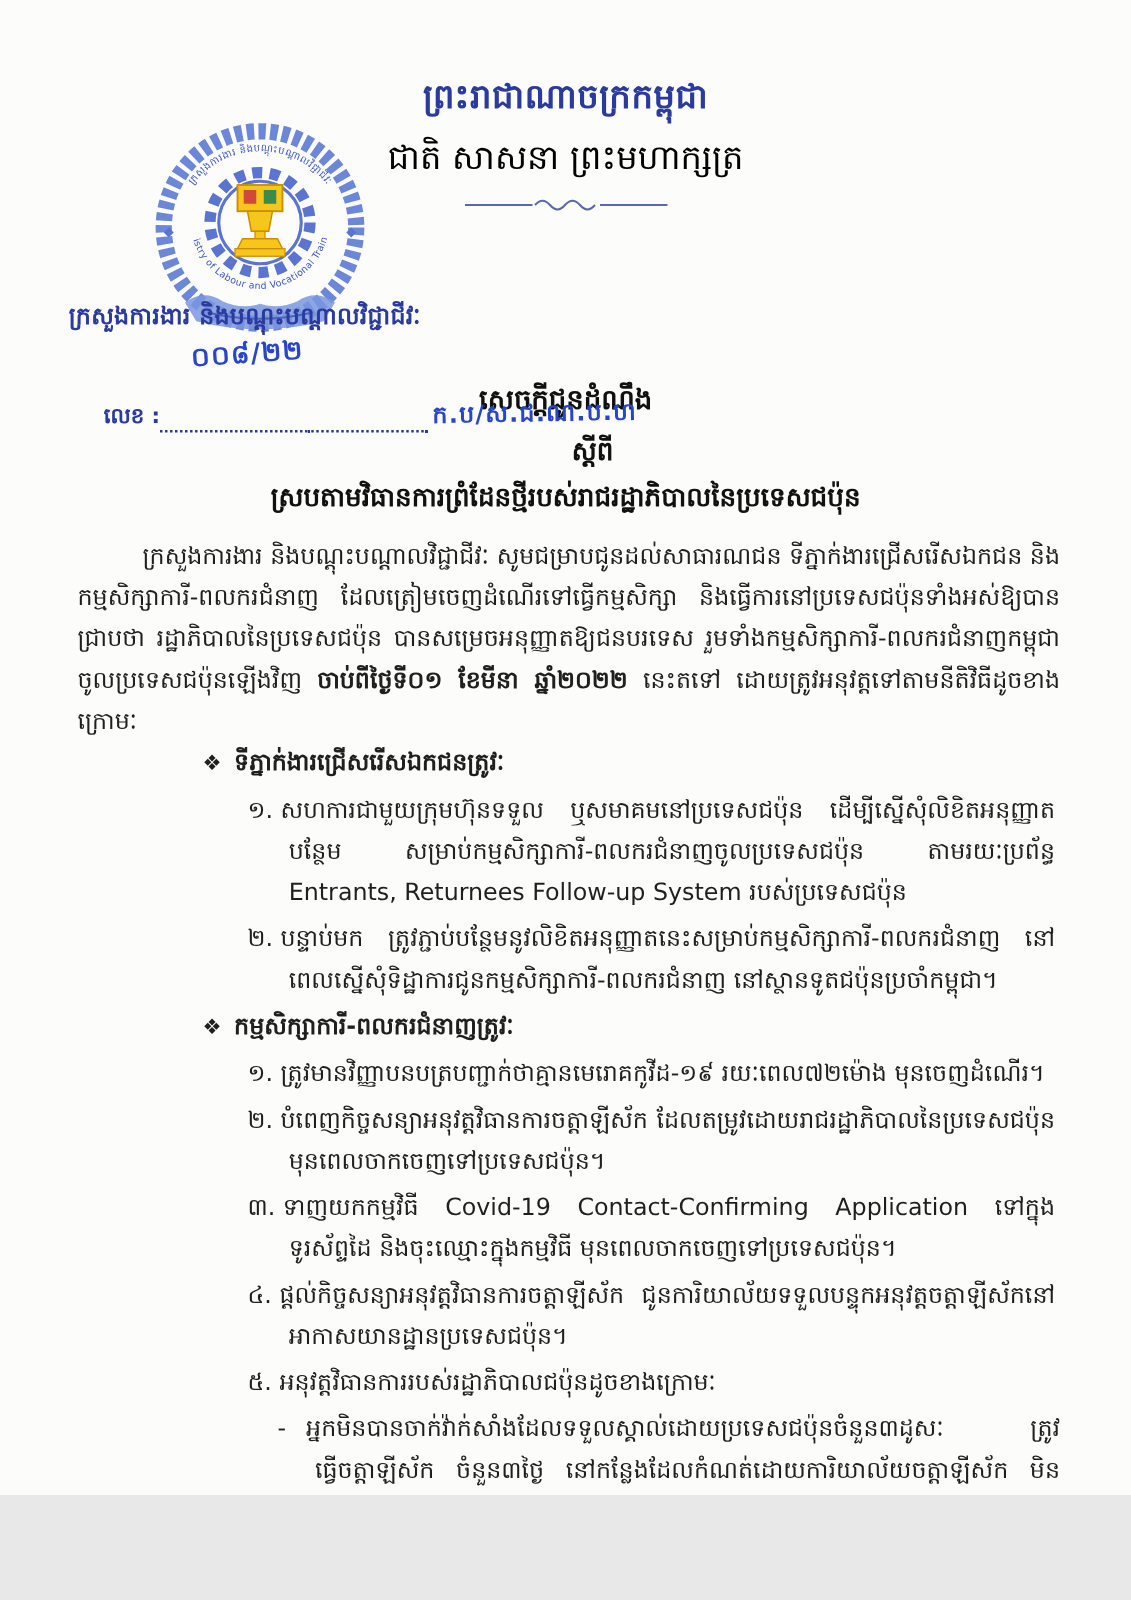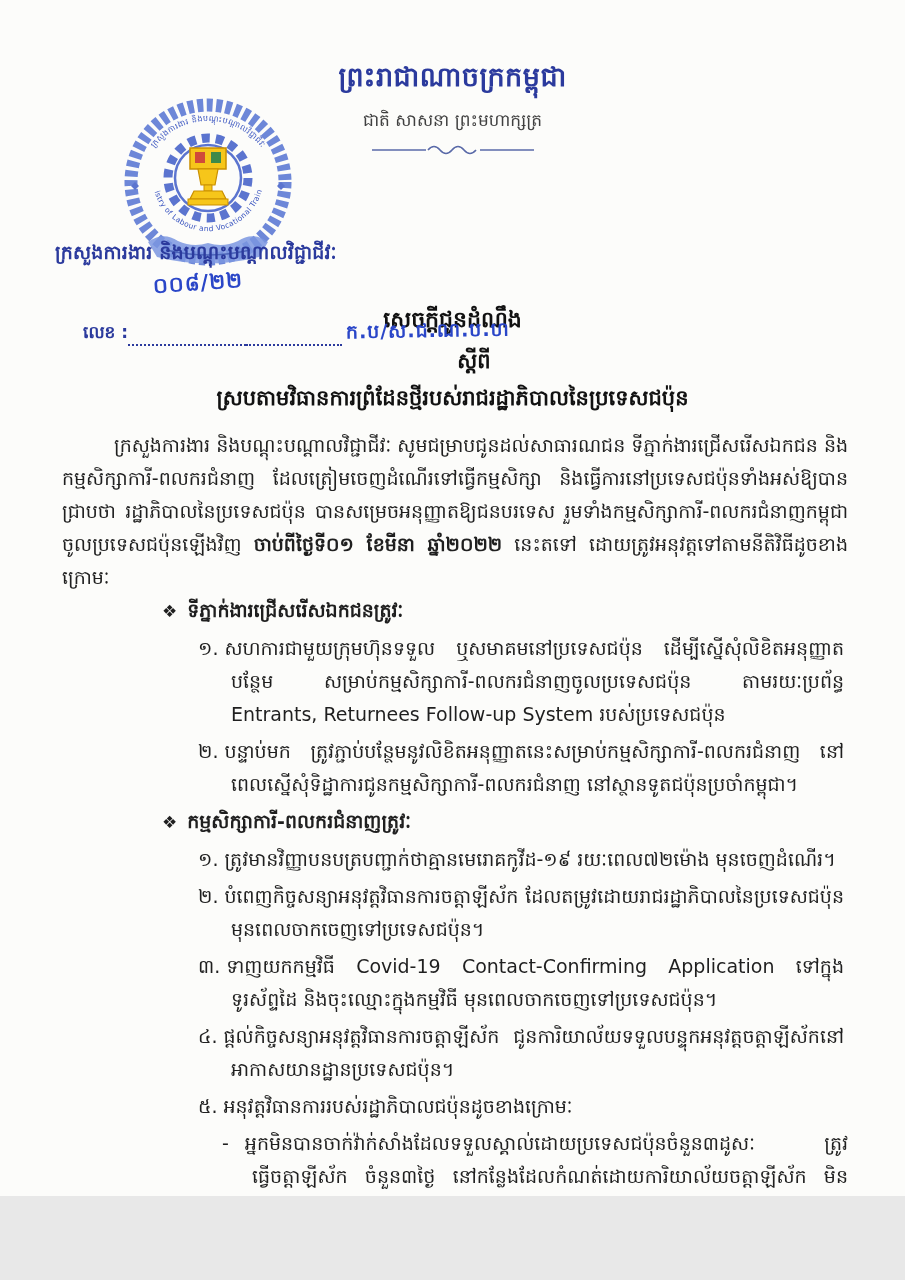--- a/index.html
+++ b/index.html
@@ -6,21 +6,21 @@
   *{box-sizing:border-box;}
   .page{
     position:relative;width:905px;height:1196px;margin:0 auto;
     background:#fcfcfa;overflow:hidden;
     font-family:"DejaVu Sans","Liberation Sans",sans-serif;
     color:#1f1f1f;
   }
   
   .kingdom{position:absolute;top:60px;left:0;right:0;text-align:center;}
   .kingdom .k1{font-size:27px;font-weight:800;color:#2b3a9d;letter-spacing:.5px;}
-  .kingdom .k2{font-size:17px;font-weight:500;color:#404040;margin-top:10px;}
+  .kingdom .k2{font-size:27px;font-weight:500;color:#000000;margin-top:10px;}
   .kingdom .orn{margin-top:8px;}
   .logo{position:absolute;top:90px;left:108px;width:200px;height:185px;}
   .ministry{position:absolute;top:240px;left:55px;width:520px;color:#2b3a9d;}
   .ministry .mname{font-size:19px;font-weight:800;letter-spacing:.2px;}
   .mnum{position:relative;margin-top:9px;margin-left:28px;font-size:17px;font-weight:700;height:30px;}
   .mnum .lbl{display:inline-block;vertical-align:bottom;margin-top:44px;}
   .mnum .dotseg{display:inline-block;vertical-align:bottom;border-bottom:2px dotted #2b3a9d;height:18px;}
   .mnum .d1{width:118px;}
   .mnum .d2{width:96px;}
   .hand{font-weight:600;color:#2a46c8;}

